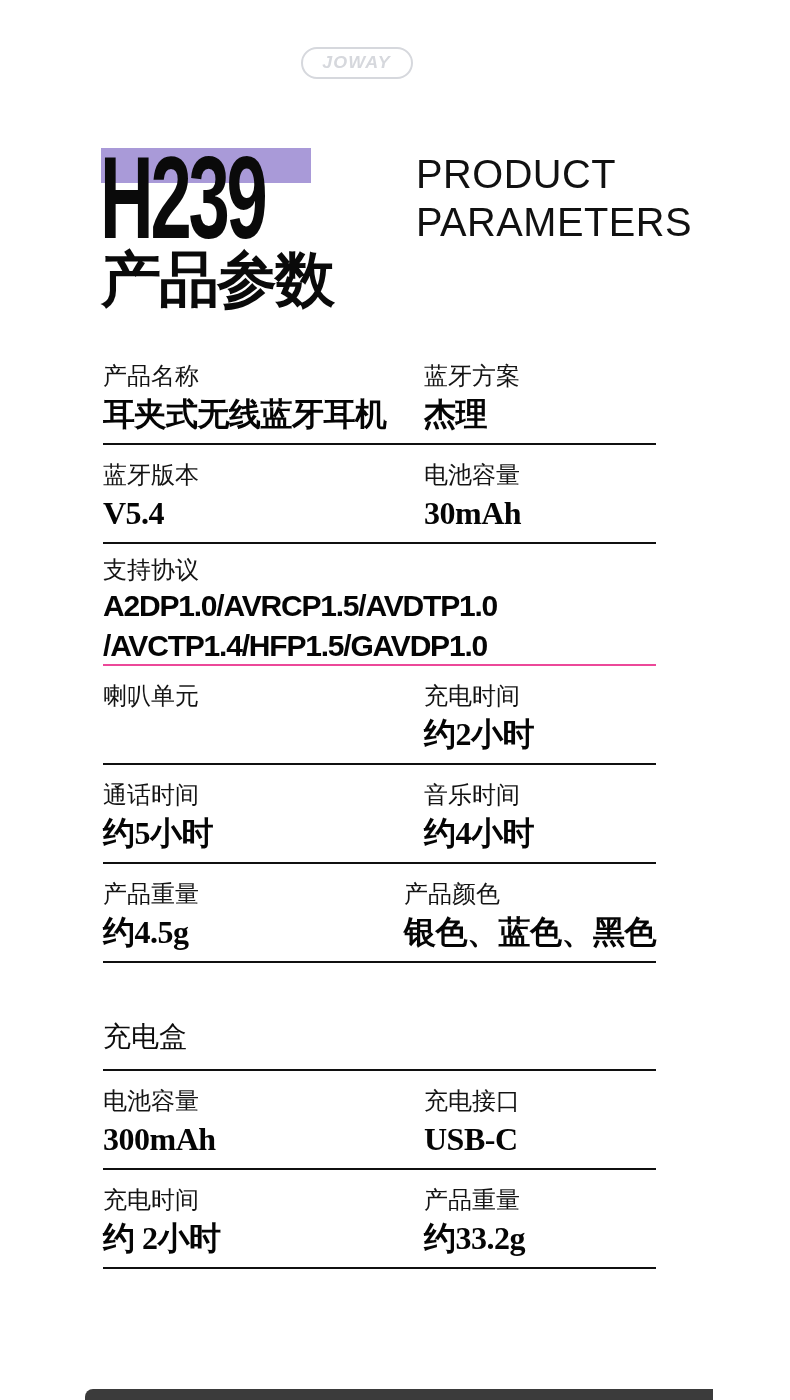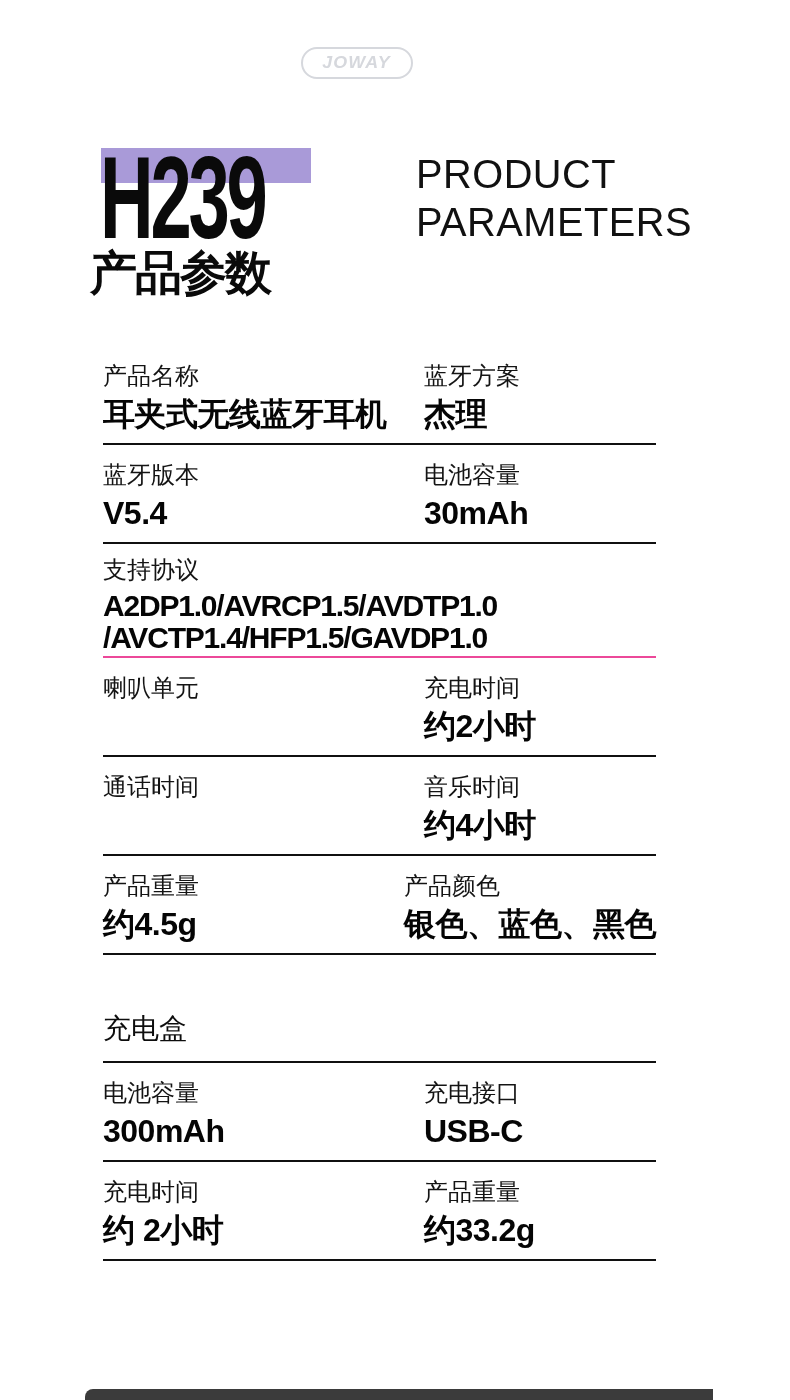--- a/index.html
+++ b/index.html
@@ -24,33 +24,33 @@
     position:absolute; left:101px; top:148px; width:210px; height:35px;
     z-index:0;
   }
   .model {
     position:absolute; left:100px; top:140px; z-index:1;
     font-size:116px; font-weight:900; line-height:1; letter-spacing:-5px;
     transform:scaleX(0.64); transform-origin:left top; color:#0a0a0a;
     white-space:nowrap;
   }
   .subtitle-cn {
-    position:absolute; left:90px; top:247px; z-index:1;
-    font-size:47px; font-weight:900; letter-spacing:-2px; line-height:1.1;
+    position:absolute; left:101px; top:247px; z-index:1;
+    font-size:60px; font-weight:900; letter-spacing:-2px; line-height:1.1;
     color:#0a0a0a; white-space:nowrap;
   }
   .en-title {
     position:absolute; left:416px; top:150px;
     font-size:41px; font-weight:500; line-height:48px; letter-spacing:0.5px;
     color:#111; transform:scaleX(0.97); transform-origin:left top;
   }
   
   .spec-table { position:absolute; left:103px; top:346px; width:553px; }
   .row { border-bottom:2px solid #101010; padding:18px 0 12px; }
-  .cells { display:flex; }
+  .cells { display:flex;font-family:Liberation Serif, serif; }
   .cell-left { width:321px; }
   .cell-right { flex:1; }
   .label {
     font-size:24px; font-weight:400; color:#141414; line-height:24px;
     white-space:nowrap;
   }
   .value {
     font-size:32px; font-weight:700; color:#050505; line-height:33px;
     margin-top:10px; letter-spacing:-0.5px; white-space:nowrap;
   }
@@ -112,39 +112,40 @@
         <div class="cell-right">
           <div class="label">电池容量</div>
           <div class="value">30mAh</div>
         </div>
       </div>
     </div>
 
     <div class="row-protocol">
       <div class="label">支持协议</div>
       <div class="protocol-value">A2DP1.0/AVRCP1.5/AVDTP1.0</div>
-      <div class="protocol-value" style="margin-top:4px;">/AVCTP1.4/HFP1.5/GAVDP1.0</div>
+      <div class="protocol-value" style="margin-top:12px;">/AVCTP1.4/HFP1.5/GAVDP1.0</div>
     </div>
 
     <div class="row">
       <div class="cells">
         <div class="cell-left">
           <div class="label">喇叭单元</div>
         </div>
         <div class="cell-right">
           <div class="label">充电时间</div>
           <div class="value">约2小时</div>
         </div>
       </div>
     </div>
 
     <div class="row">
       <div class="cells">
         <div class="cell-left">
           <div class="label">通话时间</div>
+          <div class="value">约5小时</div>
         </div>
         <div class="cell-right">
           <div class="label">音乐时间</div>
           <div class="value">约4小时</div>
         </div>
       </div>
     </div>
 
     <div class="row">
       <div class="cells">

